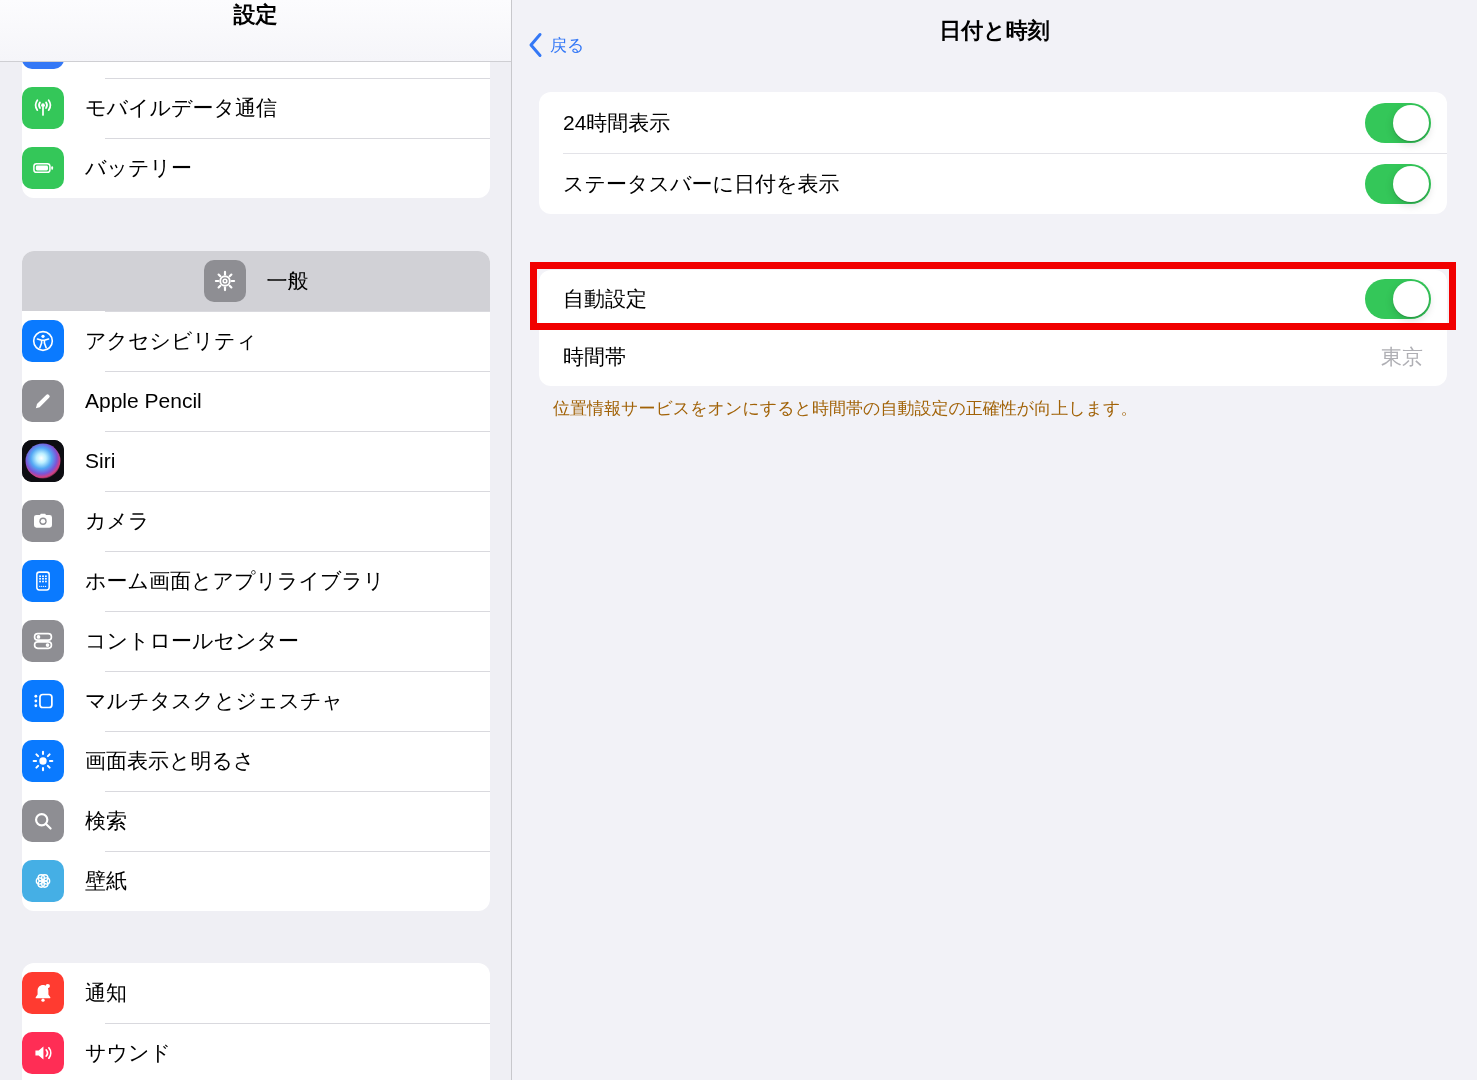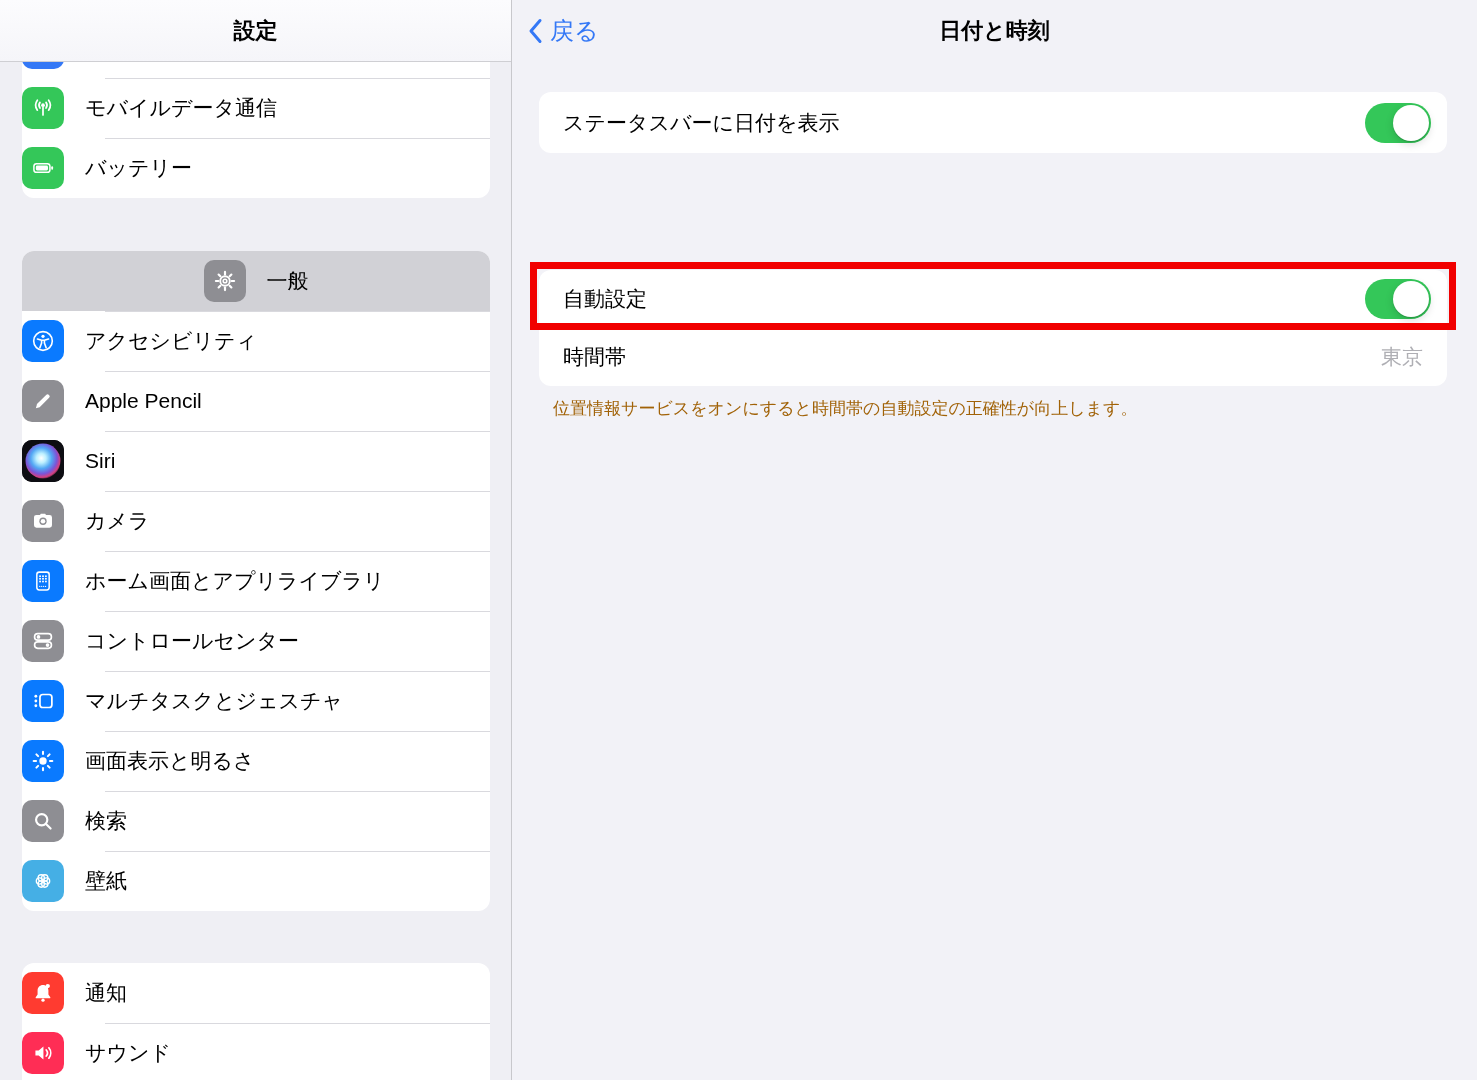--- a/index.html
+++ b/index.html
@@ -14,21 +14,21 @@
   
   .sidebar {
     position:relative; width:512px; height:1080px;
     background:#EFEFF4; border-right:1px solid #C8C8CC;
     overflow:hidden; flex:0 0 auto;
   }
   .side-header {
     position:absolute; top:0; left:0; width:511px; height:62px; z-index:20;
     background:linear-gradient(180deg,#FCFCFE 0%,#F5F5F9 100%);
     border-bottom:1px solid #CFCFD3;
-    display:flex; align-items:center; justify-content:center;
+    display:flex; justify-content:center;
     font-size:22px; font-weight:700;
   }
   .scard {
     position:absolute; left:22px; width:468px;
     background:#fff; border-radius:12px; overflow:hidden;
   }
   .scard.g0 { top:18px; }
   .scard.g1 { top:251px; }
   .scard.g2 { top:963px; border-bottom-left-radius:0; border-bottom-right-radius:0; }
   .srow {
@@ -49,23 +49,23 @@
   }
 
   
   .detail { position:relative; width:965px; height:1080px; background:#F2F2F7; }
   .detail-title {
     position:absolute; top:0; left:0; width:100%; height:62px;
     display:flex; align-items:center; justify-content:center;
     font-size:22px; font-weight:700; pointer-events:none;
   }
   .back-btn {
-    position:absolute; top:0; left:16px; height:62px; z-index:5;
+    position:absolute; top:14px; left:16px; height:62px; z-index:5;
     display:flex; align-items:center; gap:7px;
-    color:var(--blue,#3478F6); font-size:24px; cursor:pointer;
+    color:var(--blue,#3478F6); font-size:17px; cursor:pointer;
   }
   .dcard { position:absolute; left:27px; width:908px; background:transparent; }
   .dcard.d0 { top:92px; }
   .dcard.d1 { top:270px; }
   .drow {
     position:relative; background:#fff;
     display:flex; align-items:center;
     padding-left:24px; padding-right:16px;
   }
   .dcard.d0 .drow { height:61px; }
@@ -327,20 +327,26 @@
     <div class="detail-title">日付と時刻</div>
     <div class="back-btn">
       <svg class="chev" width="15" height="26" viewBox="0 0 15 26">
         <path d="M12 2.5 L3 13 L12 23.5" fill="none" stroke="#3478F6" stroke-width="3" stroke-linecap="round" stroke-linejoin="round"></path>
       </svg>
       <span>戻る</span>
     </div>
     <div>
         <div class="dcard d0">
           <div class="drow">
+            <div class="dlabel">24時間表示</div>
+            <span class="switch on">
+              <span class="knob"></span>
+            </span>
+          </div>
+          <div class="drow">
             <div class="dlabel">ステータスバーに日付を表示</div>
             <span class="switch on">
               <span class="knob"></span>
             </span>
           </div>
         </div>
         <div class="dcard d1">
           <div class="drow">
             <div class="dlabel">自動設定</div>
             <span class="switch on">

